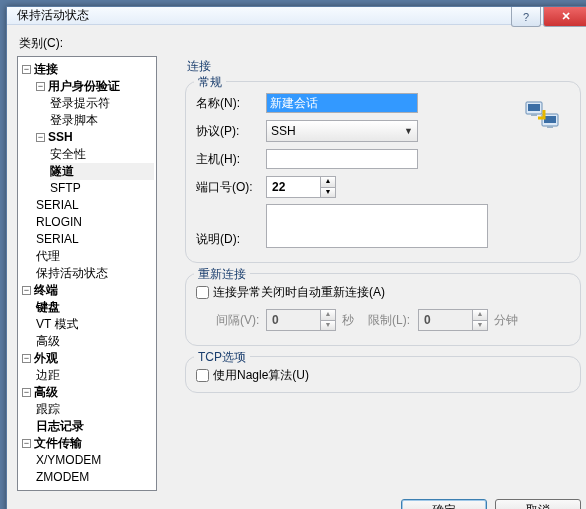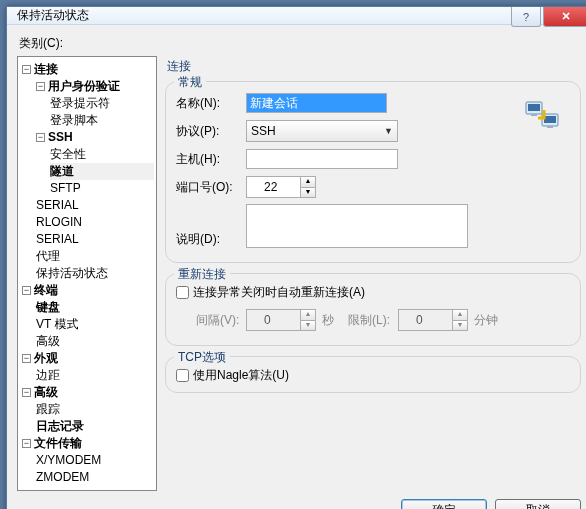--- a/index.html
+++ b/index.html
@@ -6,40 +6,40 @@
   body { margin: 0; background: #5a7aa0; padding: 6px; }
   .window { width: 586px; height: 509px; background: #fff; border: 1px solid #5a7aa0; box-shadow: 0 0 6px rgba(0,0,0,0.4); display: flex; flex-direction: column; }
   .titlebar { height: 30px; background: linear-gradient(#f7fbff,#e5eef9); display: flex; align-items: center; padding-left: 10px; position: relative; border-bottom: 1px solid #c9d6e8; }
   .titlebar .title { font-size: 12px; color: #000; }
   .titlebar .btns { position: absolute; right: 0; top: 0; display: flex; }
   .titlebar .btn { width: 30px; height: 20px; border: 1px solid #9aa7b8; border-top: none; margin-right: 2px; display:flex; align-items:center; justify-content:center; font-size:11px; border-radius:0 0 3px 3px;}
   .titlebar .help-btn { background: linear-gradient(#f7fbff,#d8e4f2); color:#405a7d;}
   .titlebar .close-btn { width:46px; background: linear-gradient(#e66,#c33); color:#fff; font-weight:bold;}
   .body { flex:1; display:flex; flex-direction:column; padding: 8px 10px 10px 10px; background:#f0f0f0;}
   .cat-label { margin: 2px 0 4px 2px; }
-  .main-row { flex:1; display:flex; gap:8px; min-height:0;}
+  .main-row { flex:1; display:flex; gap:28px; min-height:0;}
   .tree { width:140px; border:1px solid #828790; background:#fff; overflow:auto; padding:4px 2px; }
   .tree ul { list-style:none; margin:0; padding-left:14px;}
   .tree > ul { padding-left:2px;}
   .tree li { line-height:17px; white-space:nowrap; cursor:default;}
   .tree .toggle { display:inline-block; width:9px; height:9px; border:1px solid #888; text-align:center; line-height:7px; font-size:9px; margin-right:3px; vertical-align:1px; color:#333;}
   .tree .bold { font-weight:bold; }
   .tree .sel { background:#f0f0f0; }
   .right { flex:1; display:flex; flex-direction:column; }
   .section-title { color:#1a3e6e; font-size:12px; margin:2px 0 6px 2px;}
   .groupbox { border:1px solid #d0d4da; border-radius:12px; padding:10px 10px 8px 10px; margin-bottom:10px; position:relative; background:#f0f0f0;}
   .groupbox .legend { position:absolute; top:-8px; left:8px; background:#f0f0f0; padding:0 4px; color:#1a3e6e;}
   .form-row { display:flex; align-items:center; margin-bottom:6px; min-height:22px;}
   .form-row .lbl { width:70px; }
   .txt { height:20px; border:1px solid #abadb3; background:#fff; padding:1px 3px; }
   .txt.sel { background:#3399ff; color:#fff;}
   .combo { height:22px; border:1px solid #abadb3; background:linear-gradient(#fff,#e8e8e8); display:flex; align-items:center; padding:0 4px; justify-content:space-between;}
   .combo .arrow { font-size:9px; color:#333;}
   .spin { display:flex; height:22px;}
-  .spin input { width:54px; border:1px solid #abadb3; border-right:none; padding:1px 17px;}
+  .spin input { width:54px; border:1px solid #abadb3; border-right:none; padding:1px 5px;font-weight:bold;}
   .spin .btns2 { display:flex; flex-direction:column; width:16px;}
   .spin .btns2 div { flex:1; border:1px solid #abadb3; background:linear-gradient(#fff,#e4e4e4); font-size:7px; text-align:center; line-height:8px;}
   .spin .btns2 div:first-child{border-bottom:none;}
   .textarea { width:222px; height:44px; border:1px solid #abadb3; background:#fff;}
   .chk { display:flex; align-items:center; gap:4px;}
   .chk input { margin:0;}
   .icon-net { width:36px; height:36px; position:relative;}
   .icon-net svg { width:100%; height:100%; }
   .footer { display:flex; justify-content:flex-end; gap:8px; padding-top:8px;}
   .pbtn { width:86px; height:23px; border:1px solid #707070; border-radius:3px; background:linear-gradient(#f9f9f9,#e0e0e0); text-align:center; line-height:20px; cursor:default;}
@@ -115,21 +115,21 @@
 
       <div class="right">
         <div class="section-title">连接</div>
 
         <div class="groupbox">
           <div class="legend">常规</div>
           <div style="display:flex;">
             <div style="flex:1;">
               <div class="form-row">
                 <span class="lbl">名称(N):</span>
-                <div class="txt sel" style="width:141px;"><span>新建会话</span></div>
+                <div class="txt sel" style="width:152px;"><span>新建会话</span></div>
               </div>
               <div class="form-row">
                 <span class="lbl">协议(P):</span>
                 <div class="combo" style="width:152px;">
                   <span>SSH</span>
                     <span class="arrow">▼</span>
                 </div>
               </div>
               <div class="form-row">
                 <span class="lbl">主机(H):</span>

